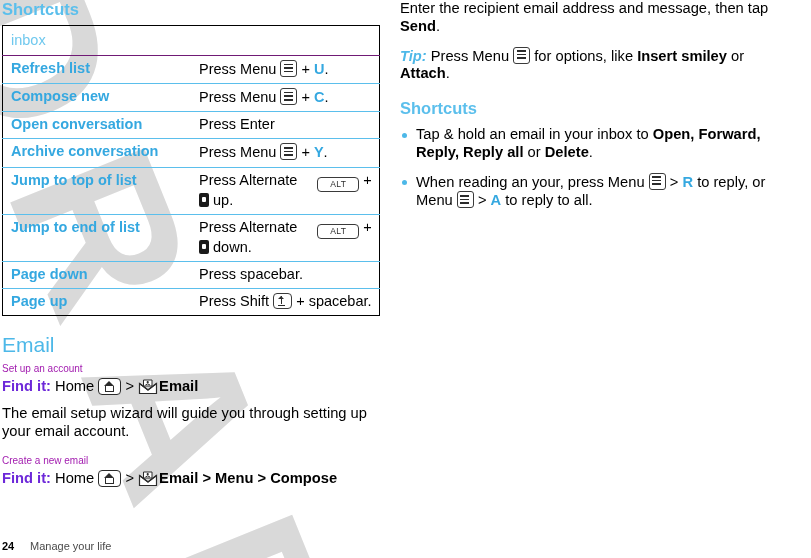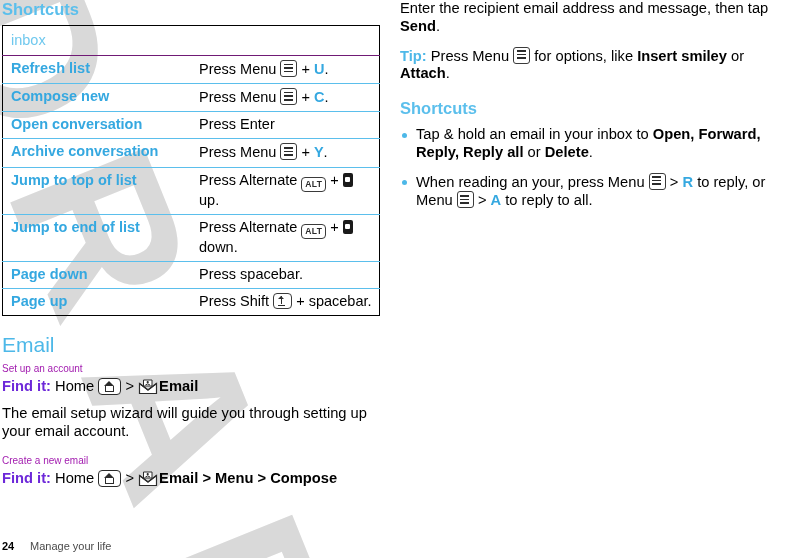--- a/index.html
+++ b/index.html
@@ -137,27 +137,28 @@
     background: #2b2b2b;
     display: block;
   }
   .key-menu i:nth-child(1) { top: 2.6px; }
   .key-menu i:nth-child(2) { top: 6.2px; }
   .key-menu i:nth-child(3) { top: 9.8px; }
 
   .key-alt {
     height: 13px;
     border-radius: 4px;
-    padding: 0 3px;
+    padding: 0 12px;
     font-size: 8.5px;
-    font-weight: bold;
+    font-weight: normal;
     line-height: 13px;
     letter-spacing: 0.3px;
     color: #2b2b2b;
     vertical-align: -2px;
+    margin-left: 16px;
   }
 
   .key-shift {
     width: 17px; height: 14px;
     border-radius: 4px;
     position: relative;
     vertical-align: -3px;
   }
   .key-shift::before {
     content: "";
@@ -244,21 +245,21 @@
     margin: 0 0 11px 0;
   }
   p.findit {
     font-size: 14.7px;
     line-height: 1.25;
     margin: 0 0 10px 0;
     font-weight: bold;
   }
   .findit-label { color: #6d28d9; font-weight: bold; }
   .findit .norm { font-weight: normal; }
-  .tip-label { color: #4db8e8; font-weight: bold; }
+  .tip-label { color: #4db8e8; font-weight: bold; font-style: italic; }
   b.strong { font-weight: bold; }
 
   ul.bullets {
     list-style: none;
     margin: 0;
     padding: 0;
   }
   ul.bullets li {
     position: relative;
     padding-left: 16px;

